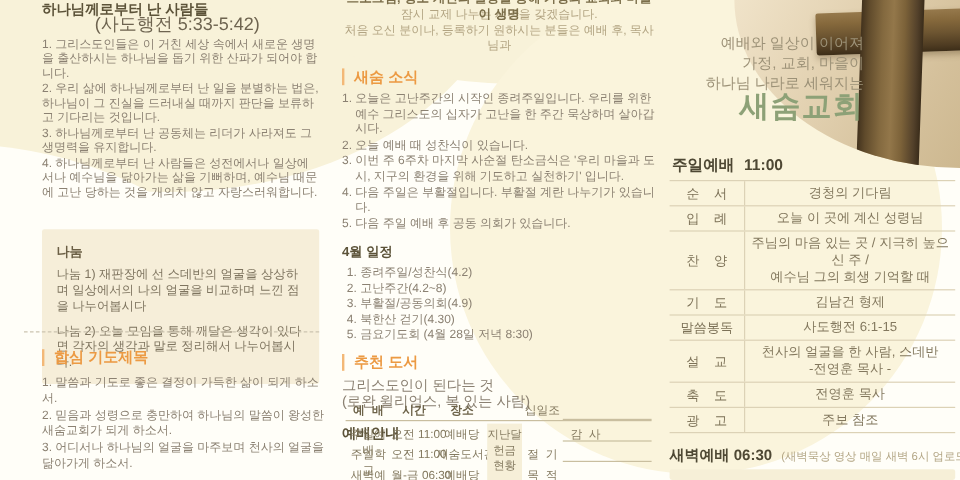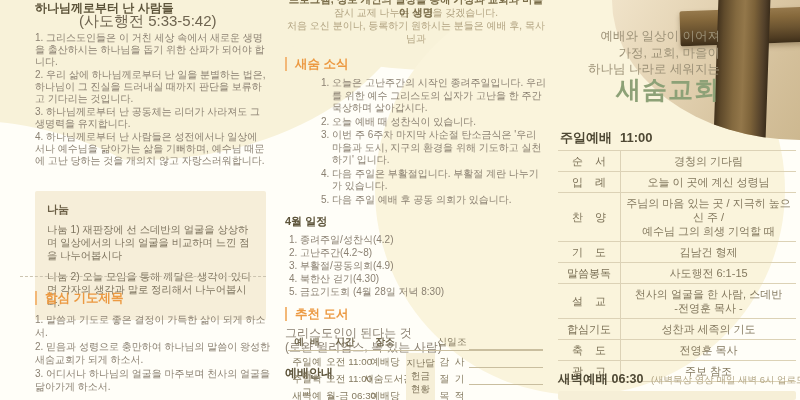--- a/index.html
+++ b/index.html
@@ -42,21 +42,21 @@
   .prayer{position:absolute;left:35px;top:291px;width:235px;}
   .prayer-list{margin-top:9px;}
   .prayer-list p{margin:0 0 2px 0;font-size:10px;line-height:12.5px;}
 
   
   .col-mid{position:absolute;left:285px;top:0;width:262px;}
   .intro-clip{position:absolute;top:-7px;left:0;right:0;text-align:center;font-size:10.5px;font-weight:bold;color:#7a6d49;line-height:13px;}
   .intro2{padding-top:6px;text-align:center;font-size:10.5px;font-weight:bold;color:#7a6d49;line-height:13px;}
   .intro3{margin-top:6px;text-align:center;font-size:10px;color:#b2a482;line-height:13px;}
   .news-h{margin-top:12px;}
-  .news-list{margin-top:6px;margin-left:36px;}
+  .news-list{margin-top:6px;}
   .news-list p{margin:0 0 1px 0;font-size:10px;line-height:12.5px;padding-left:11px;text-indent:-11px;}
   .april-h{margin-top:8px;font-size:11px;}
   .april-list{margin-top:4px;}
   .april-list p{margin:0;font-size:10px;line-height:13px;padding-left:4px;}
   .books-h{margin-top:9px;}
   .book{margin-top:6px;font-size:12px;line-height:13.5px;color:#8b8172;}
   .winfo-h{margin-top:11px;font-size:12px;}
 
   
   .winfo{position:absolute;left:288px;top:336px;width:258px;font-size:9.8px;color:#847a60;}
@@ -193,21 +193,21 @@
       <div class="wi-c1">새벽예배</div>
       <div class="wi-c2">월-금 06:30</div>
       <div class="wi-c3">예배당</div>
     </div>
     <div class="offer-cell">
       <div>지난달</div>
       <div>헌금</div>
       <div>현황</div>
     </div>
     <div class="otype" style="top:0;">십일조</div>
-    <div class="otype" style="top:20px;">감  사</div>
+    <div class="otype" style="top:20px;padding-left:36px;">감  사</div>
     <div class="otype" style="top:37px;">절  기</div>
     <div class="otype" style="top:54px;">목  적</div>
     <div class="fill-line" style="top:13px;"></div>
     <div class="fill-line" style="top:31px;"></div>
     <div class="fill-line" style="top:48px;"></div>
   </div>
 
   <div class="tagline">
     <div>예배와 일상이 이어져</div>
     <div>가정, 교회, 마을이</div>
@@ -262,27 +262,20 @@
       </div>
 
       <div class="wrow">
         <div class="wlabel">설    교</div>
         <div class="wvalue">
           <div>천사의 얼굴을 한 사람, 스데반</div>
           <div>-전영훈 목사 -</div>
         </div>
       </div>
 
-      <div class="wrow">
-        <div class="wlabel">합심기도</div>
-        <div class="wvalue">
-          <div>성찬과 세족의 기도</div>
-
-        </div>
-      </div>
 
       <div class="wrow">
         <div class="wlabel">축    도</div>
         <div class="wvalue">
           <div>전영훈 목사</div>
 
         </div>
       </div>
 
       <div class="wrow">

